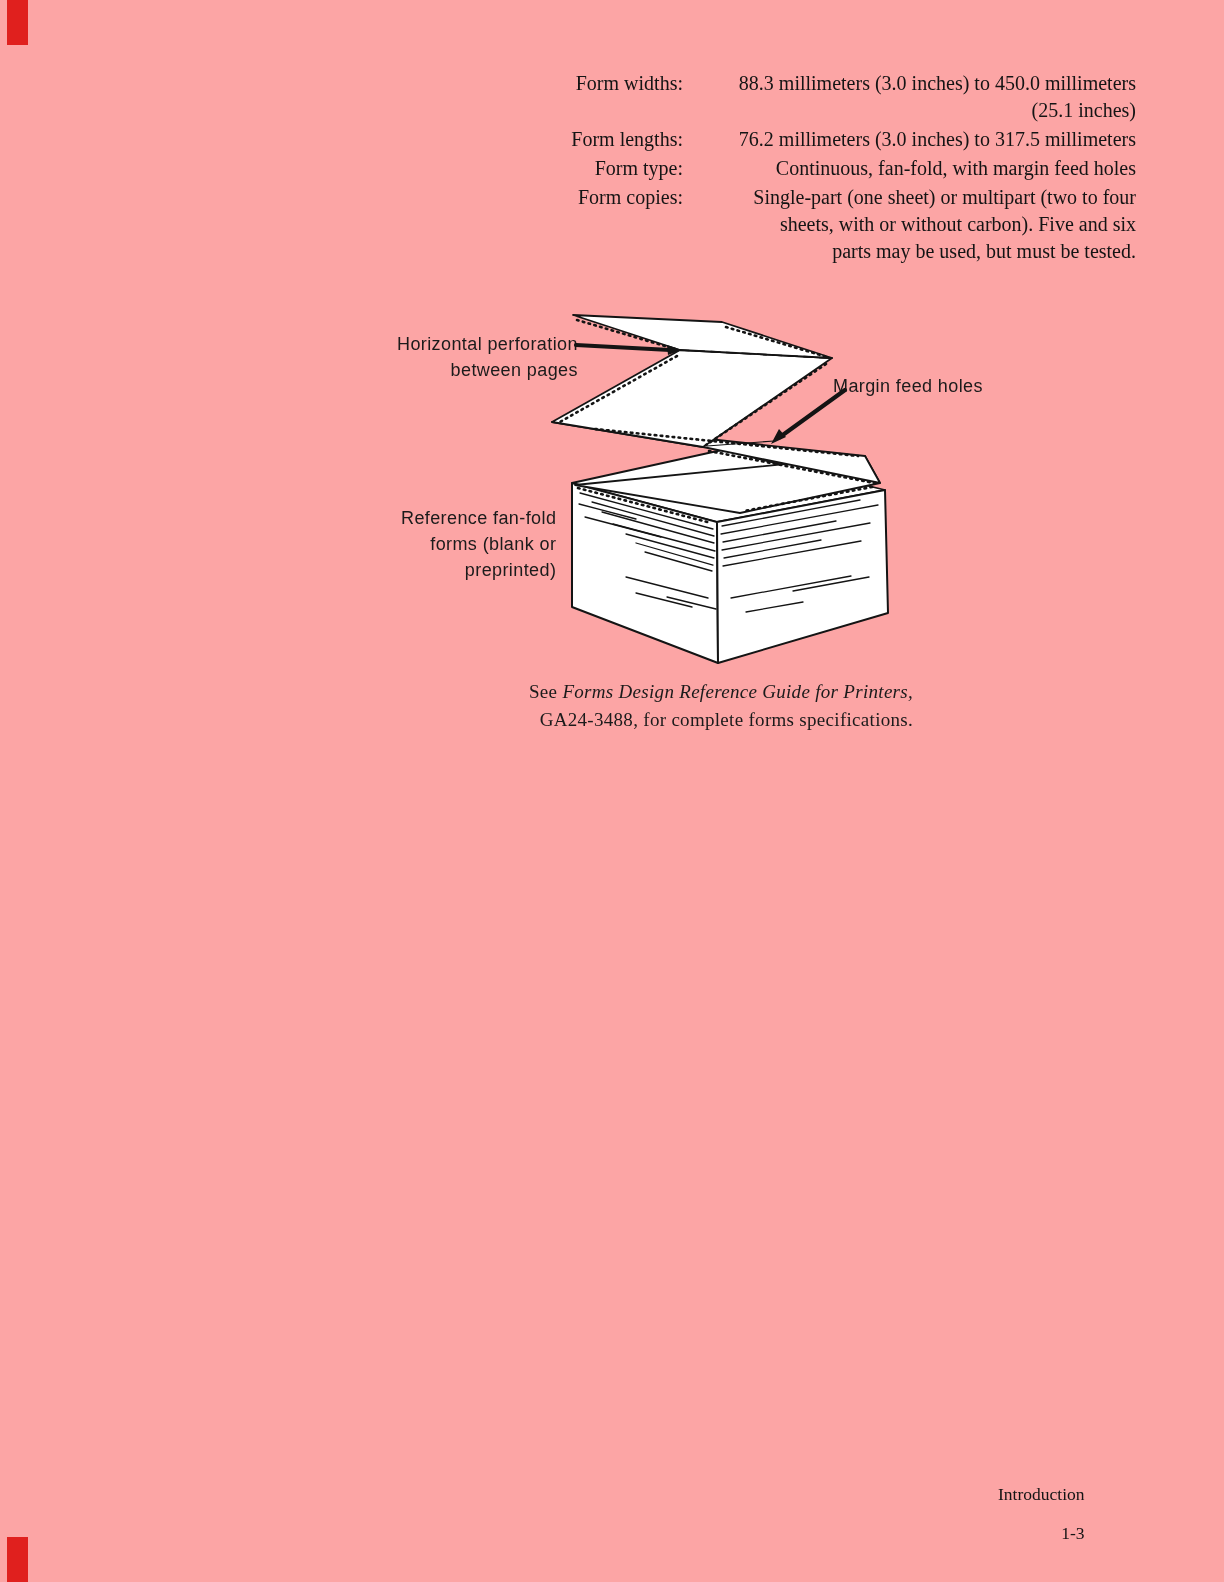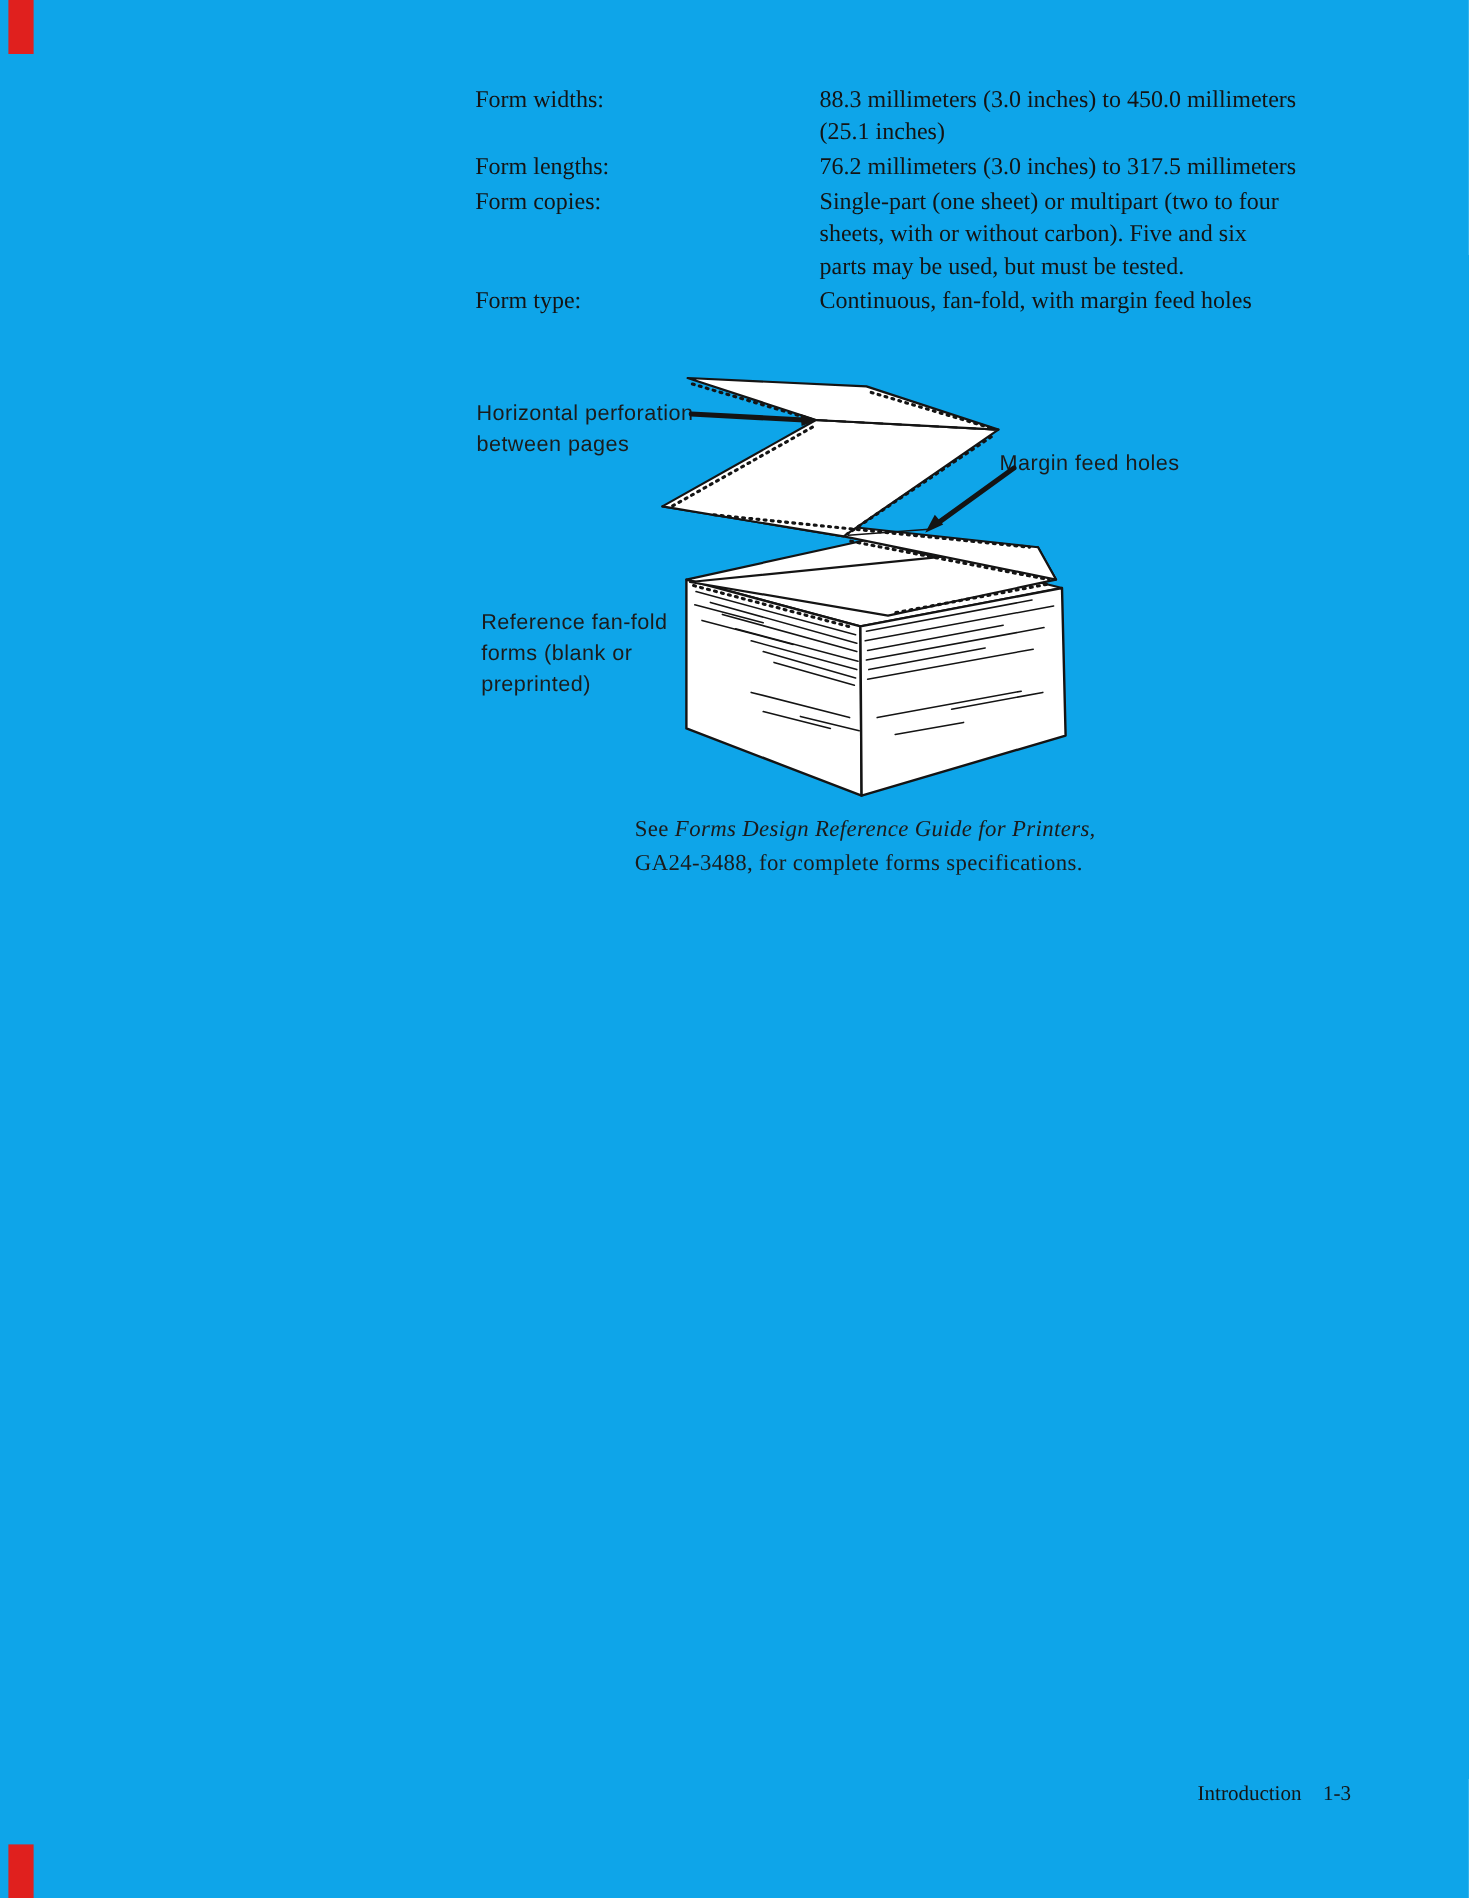--- a/index.html
+++ b/index.html
@@ -4,21 +4,21 @@
 <style>
   html,body{margin:0;padding:0;}
   body{
     width:1224px;height:1582px;
     background:#ffffff;
     font-family:"Liberation Serif", serif;
     color:#141414;
     position:relative;
     overflow:hidden;
   }
-  .page{position:absolute;inset:0;background:#0ea5e9;}
+  .page{position:absolute;inset:0;background:#fca5a5;text-align:right;}
 
   
   .edge-mark{position:absolute;left:7px;width:21px;height:45px;background:#e0201e;}
   .edge-mark.top{top:0;}
   .edge-mark.bottom{top:1537px;}
 
   
   .specs{position:absolute;left:396px;top:70px;width:740px;}
   .spec-row{display:flex;margin-bottom:2px;}
   .spec-label{width:287px;flex:0 0 287px;font-size:20px;line-height:27px;}
@@ -42,21 +42,21 @@
   .caption{
     position:absolute;left:529px;top:678px;
     font-family:Liberation Serif, serif;
     font-size:19px;line-height:28px;letter-spacing:0.3px;color:#1b1b1b;
   }
   .caption .it{font-style:italic;}
 
   
   .footer{
     position:absolute;left:998px;top:1484px;
-    font-size:17.5px;display:flex;gap:18px;white-space:nowrap;
+    font-size:17.5px;display:flex;gap:18px;white-space:nowrap;flex-direction:column;
   }
 </style>
 </head>
 <body>
 
 <div class="page">
 
   <div class="edge-mark top" style="background: rgb(224, 32, 30);"></div>
   <div class="edge-mark bottom" style="background: rgb(224, 32, 30);"></div>
 
@@ -68,31 +68,31 @@
         <div class="line">(25.1 inches)</div>
       </div>
     </div>
     <div class="spec-row">
       <div class="spec-label">Form lengths:</div>
       <div class="spec-value">
         <div class="line">76.2 millimeters (3.0 inches) to 317.5 millimeters</div>
       </div>
     </div>
     <div class="spec-row">
+      <div class="spec-label">Form type:</div>
+      <div class="spec-value">
+        <div class="line">Continuous, fan-fold, with margin feed holes</div>
+      </div>
+    </div>
+    <div class="spec-row">
       <div class="spec-label">Form copies:</div>
       <div class="spec-value">
         <div class="line">Single-part (one sheet) or multipart (two to four</div>
         <div class="line">sheets, with or without carbon). Five and six</div>
         <div class="line">parts may be used, but must be tested.</div>
-      </div>
-    </div>
-    <div class="spec-row">
-      <div class="spec-label">Form type:</div>
-      <div class="spec-value">
-        <div class="line">Continuous, fan-fold, with margin feed holes</div>
       </div>
     </div>
   </div>
 
   <div class="fig-label perforation">
     <div>Horizontal perforation</div>
     <div>between pages</div>
   </div>
   <div class="fig-label marginholes">Margin feed holes</div>
   <div class="fig-label stacklabel">

